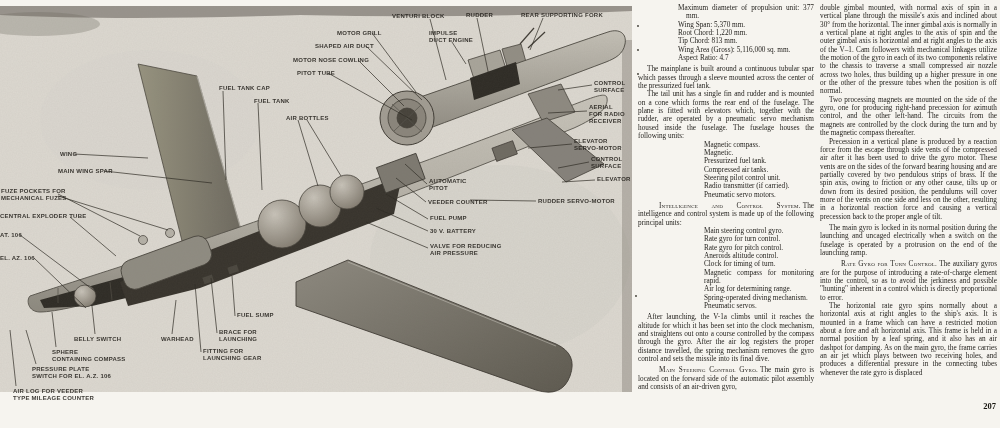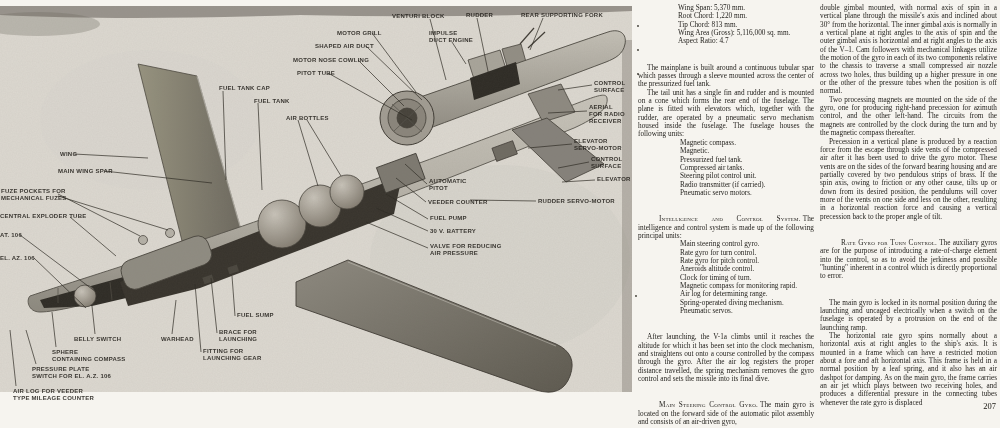--- a/index.html
+++ b/index.html
@@ -10,26 +10,26 @@
   .dl{position:absolute;font-family:"Liberation Sans", sans-serif;font-size:6px;line-height:7px;
       letter-spacing:.25px;color:#24211c;white-space:pre-line;font-weight:bold;opacity:.88;}
   .caption{position:absolute;left:10px;top:406px;width:610px;text-align:center;
            font-family:"Liberation Sans", sans-serif;font-weight:bold;font-style:italic;
            font-size:11.5px;color:#17150f;}
   
   .col{position:absolute;top:4px;font-size:7.25px;line-height:8.35px;text-align:justify;}
   .col1{left:638px;width:176px;}
   .col2{left:820px;width:177px;}
   .para{text-indent:9px;}
-  .gap{margin-top:18px;}
+  .gap{margin-top:3px;}
   .spec{margin-left:40px;padding-left:8px;text-indent:-8px;}
-  .li{margin-left:42px;}
+  .li{margin-left:66px;}
   .sc{font-variant:small-caps;letter-spacing:.2px;margin-right:2px;padding-left:12px;}
   .pageno{position:absolute;left:966px;top:401px;width:30px;text-align:right;
-          font-size:8.5px;font-weight:normal;color:#17150f;}
+          font-size:8.5px;font-weight:bold;color:#17150f;}
 </style>
 </head>
 <body>
 
 <div class="page">
 
   <svg class="photo-svg" viewBox="0 0 1000 428">
     <defs>
       <filter id="grain" x="0" y="0" width="100%" height="100%">
         <feTurbulence type="fractalNoise" baseFrequency="0.8" numOctaves="2" stitchTiles="stitch"></feTurbulence>
@@ -213,20 +213,21 @@
 TYPE MILEAGE COUNTER</div>
   <div class="dl" style="left:161px;top:336px">WARHEAD</div>
   <div class="dl" style="left:237px;top:312px">FUEL SUMP</div>
   <div class="dl" style="left:219px;top:329px">BRACE FOR
 LAUNCHING</div>
   <div class="dl" style="left:203px;top:348px">FITTING FOR
 LAUNCHING GEAR</div>
 
 
   <div class="col col1">
+    <div class="spec">Maximum diameter of propulsion unit: 377 mm.</div>
     <div class="spec">Wing Span: 5,370 mm.</div>
     <div class="spec">Root Chord: 1,220 mm.</div>
     <div class="spec">Tip Chord: 813 mm.</div>
     <div class="spec">Wing Area (Gross): 5,116,000 sq. mm.</div>
     <div class="spec">Aspect Ratio: 4.7</div>
     <div class="para gap">The mainplane is built around a continuous tubular spar which passes through a sleeve mounted across the center of the pressurized fuel tank.</div>
     <div class="para">The tail unit has a single fin and rudder and is mounted on a cone which forms the rear end of the fuselage.  The plane is fitted with elevators which, together with the rudder, are operated by a pneumatic servo mechanism housed inside the fuselage.  The fuselage houses the following units:</div>
     <div class="li">Magnetic compass.</div>
     <div class="li">Magnetic.</div>
     <div class="li">Pressurized fuel tank.</div>
@@ -249,21 +250,21 @@
     <div class="para gap">After launching, the V-1a climbs until it reaches the altitude for which it has been set into the clock mechanism, and straightens out onto a course controlled by the compass through the gyro.  After the air log registers the proper distance travelled, the spring mechanism removes the gyro control and sets the missile into its final dive.</div>
     <div class="para gap">
       <span class="sc">Main Steering Control Gyro.</span><span>The main gyro is located on the forward side of the automatic pilot assembly and consists of an air-driven gyro,</span>
     </div>
   </div>
 
   <div class="col col2">
     <div>double gimbal mounted, with normal axis of spin in a vertical plane through the missile's axis and inclined about 30° from the horizontal.  The inner gimbal axis is normally in a vertical plane at right angles to the axis of spin and the outer gimbal axis is horizontal and at right angles to the axis of the V–1.  Cam followers with mechanical linkages utilize the motion of the gyro in each of its two components relative to the chassis to traverse a small compressed air nozzle across two holes, thus building up a higher pressure in one or the other of the pressure tubes when the position is off normal.</div>
     <div class="para">Two processing magnets are mounted on the side of the gyro, one for producing right-hand precession for azimuth control, and the other left-hand.  The circuits from the magnets are controlled by the clock during the turn and by the magnetic compass thereafter.</div>
     <div class="para">Precession in a vertical plane is produced by a reaction force from the escape through side vents of the compressed air after it has been used to drive the gyro motor.  These vents are on the sides of the forward bearing housing and are partially covered by two pendulous strips of brass.  If the spin axis, owing to friction or any other cause, tilts up or down from its desired position, the pendulums will cover more of the vents on one side and less on the other, resulting in a horizontal reaction force and causing a vertical precession back to the proper angle of tilt.</div>
+    <div class="para gap">The main gyro is locked in its normal position during the launching and uncaged electrically when a switch on the fuselage is operated by a protrusion on the end of the launching ramp.</div>
     <div class="para gap">
       <span class="sc">Rate Gyro for Turn Control.</span><span>The auxiliary gyros are for the purpose of introducing a rate-of-charge element into the control, so as to avoid the jerkiness and possible "hunting" inherent in a control which is directly proportional to error.</span>
     </div>
-    <div class="para gap">The main gyro is locked in its normal position during the launching and uncaged electrically when a switch on the fuselage is operated by a protrusion on the end of the launching ramp.</div>
     <div class="para">The horizontal rate gyro spins normally about a horizontal axis at right angles to the ship's axis.  It is mounted in a frame which can have a restricted motion about a fore and aft horizontal axis.  This frame is held in a normal position by a leaf spring, and it also has an air dashpot for damping.  As on the main gyro, the frame carries an air jet which plays between two receiving holes, and produces a differential pressure in the connecting tubes whenever the rate gyro is displaced</div>
   </div>
 
   <div class="pageno">207</div>
 </div>
 
 </body></html>

